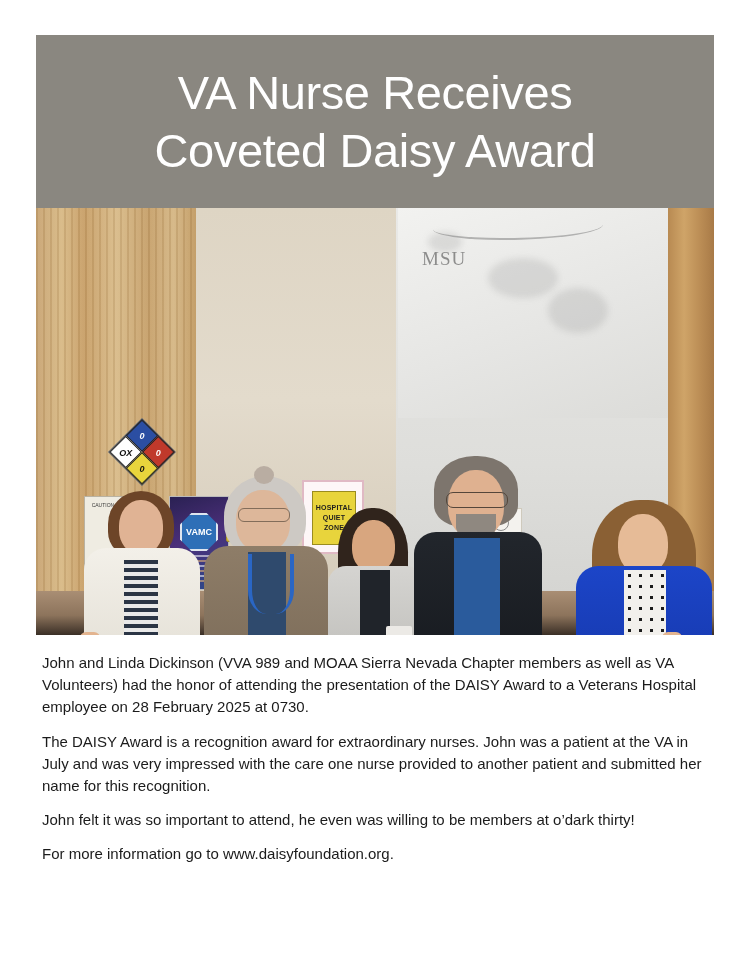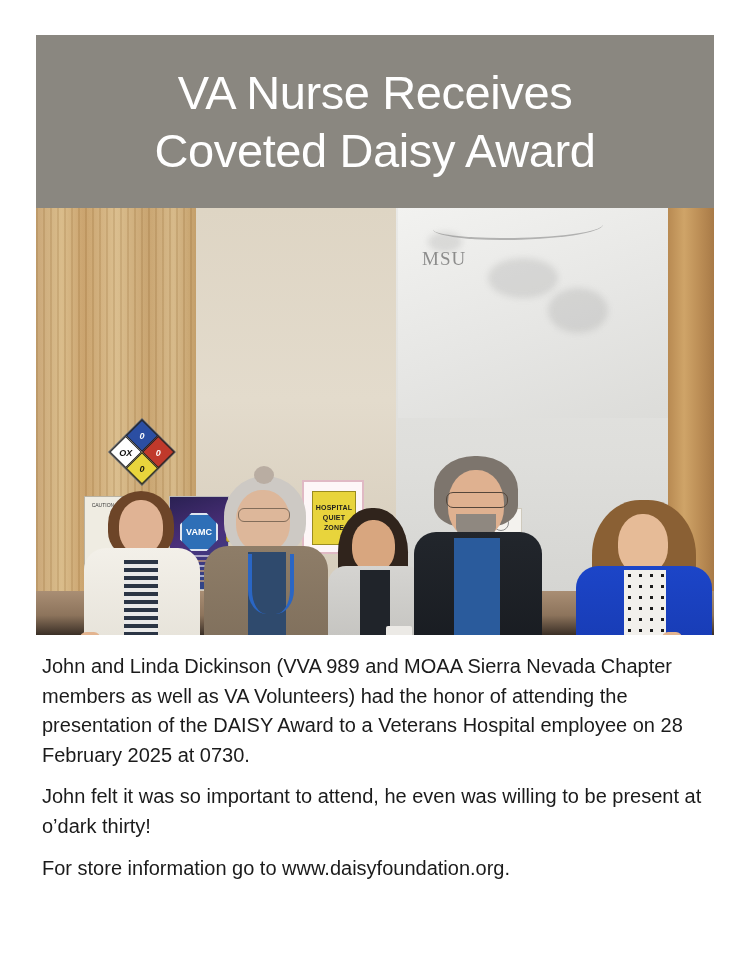--- a/index.html
+++ b/index.html
@@ -196,21 +196,21 @@
       background-image: radial-gradient(#1b1b1b 1.6px, transparent 1.7px);
       background-size: 11px 11px;}
 
   .hand{ position:absolute; width:20px; height:14px; background:#e3b48f; border-radius:6px;}
 
   
   .article{
     position:absolute; left:42px; top:652px; width:668px;
   }
   .para{
-    color:#1b1b1b; font-size:20px; line-height:1.48;
+    color:#1b1b1b; font-size:15px; line-height:1.48;
     margin:0 0 12px 0; font-family:"Liberation Sans", sans-serif;
   }
 </style>
 </head>
 <body>
 
 <div class="header-band">
   <div class="header-line">VA Nurse Receives</div>
   <div class="header-line">Coveted Daisy Award</div>
 </div>
@@ -332,15 +332,16 @@
 
   </div>
 
   <div class="hand" style="left:44px;top:424px;"></div>
   <div class="hand" style="left:626px;top:424px;"></div>
 
 </div>
 
 <div class="article">
   <p class="para">John and Linda Dickinson (VVA 989 and MOAA Sierra Nevada Chapter members as well as VA Volunteers) had the honor of attending the presentation of the DAISY Award to a Veterans Hospital  employee on 28 February 2025 at 0730.</p>
-  <p class="para">John felt it was so important to attend, he even was willing to be present at o’dark thirty!</p>
-  <p class="para">For store information go to www.daisyfoundation.org.</p>
+  <p class="para">The DAISY Award is a recognition award for extraordinary nurses.  John was a patient at the VA in July and was very impressed with the care one nurse provided to another patient and submitted her name for this recognition.</p>
+  <p class="para">John felt it was so important to attend, he even was willing to be members at o’dark thirty!</p>
+  <p class="para">For more information go to www.daisyfoundation.org.</p>
 </div>
 
 </body></html>

